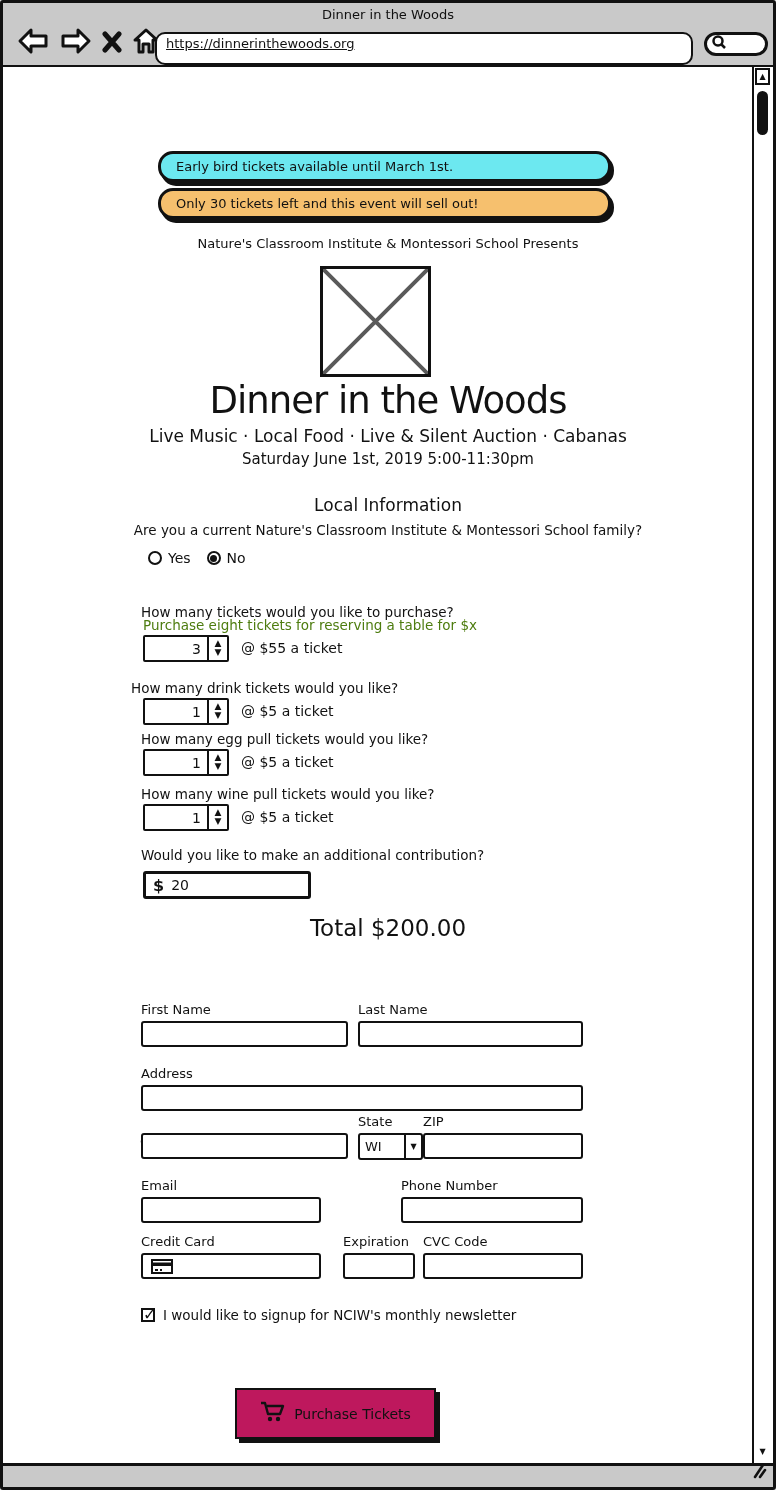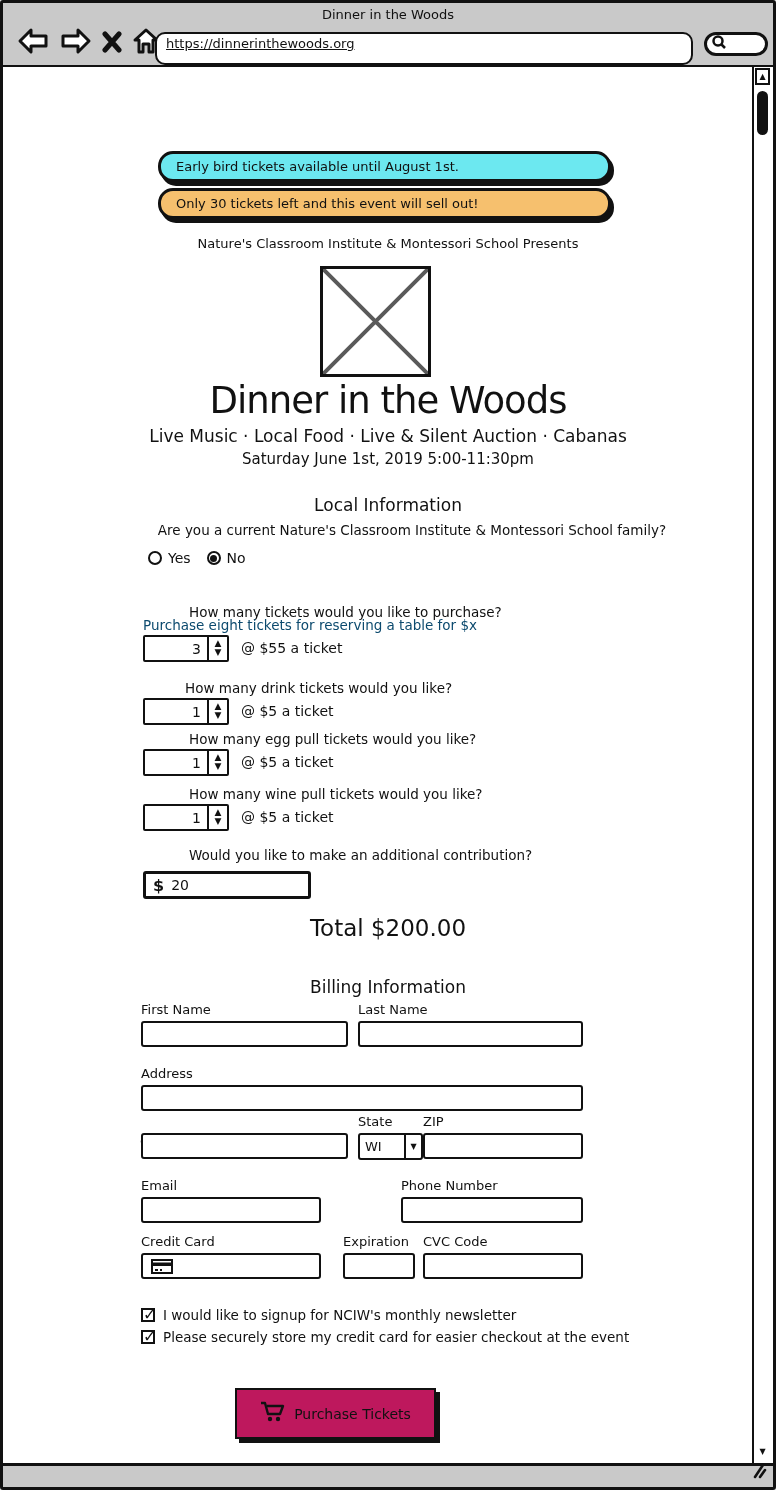--- a/index.html
+++ b/index.html
@@ -58,22 +58,22 @@
   
   .presents { position:absolute; top:169px; left:0; width:100%; text-align:center; font-size:13px; }
   .imgbox { position:absolute; left:317px; top:199px; width:111px; height:111px;
     border:3px solid #111; background:#fff; }
   .event-title { position:absolute; top:312px; left:0; width:100%; text-align:center;
     font-size:37px; letter-spacing:-1px; }
   .tagline  { position:absolute; top:359px; left:0; width:100%; text-align:center; font-size:17px; }
   .datetime { position:absolute; top:383px; left:0; width:100%; text-align:center; font-size:15px; }
   
   .section-h { position:absolute; left:0; width:100%; text-align:center; font-size:17px; }
-  .q { position:absolute; font-size:13.5px;padding-left:48px; }
-  .hint { position:absolute; font-size:13.5px; color:#0c4a6e; }
+  .q { position:absolute; font-size:13.5px; }
+  .hint { position:absolute; font-size:13.5px; color:#4d7c0f; }
   
   .radio-row { position:absolute; left:145px; top:483px; display:flex; gap:16px; font-size:14px; }
   .radio-opt { display:flex; align-items:center; gap:6px; cursor:pointer; }
   .radio-circle { width:14px; height:14px; border:2px solid #111; border-radius:50%;
     background:#fff; display:inline-flex; align-items:center; justify-content:center; }
   .radio-circle.selected::after { content:""; width:7px; height:7px; background:#111; border-radius:50%; }
   
   .stepper { position:absolute; display:flex; align-items:stretch; height:27px;
     border:2.5px solid #111; border-radius:2px; background:#fff; }
   .step-val { width:62px; font-size:14px; text-align:right; padding:4px 6px 0 0; }
@@ -148,21 +148,21 @@
 
   <div class="searchpill">
     <span><svg width="16" height="16" viewBox="0 0 16 16">
           <circle cx="7" cy="7" r="4.5" fill="none" stroke="#111" stroke-width="2.5"></circle>
           <path d="M10 10 L14 14" stroke="#111" stroke-width="2.5"></path>
         </svg></span>
   </div>
 
   <div class="page">
 
-    <div class="alert info">Early bird tickets available until August 1st.</div>
+    <div class="alert info">Early bird tickets available until March 1st.</div>
     <div class="alert warning">Only 30 tickets left and this event will sell out!</div>
 
     <div class="presents">Nature's Classroom Institute &amp; Montessori School Presents</div>
 
     <div class="imgbox">
       <svg width="105" height="105" viewBox="0 0 105 105">
         <path d="M0 0 L105 105 M105 0 L0 105" stroke="#5a5a5a" stroke-width="4"></path>
       </svg>
     </div>
 
@@ -188,21 +188,21 @@
     <div class="hint" style="left:140px;top:550px;">Purchase eight tickets for reserving a table for $x</div>
     <div class="stepper" style="left:140px;top:568px;">
       <span class="step-val">3</span>
       <span class="step-btns">
           <span class="su"></span>
           <span class="sd"></span>
         </span>
     </div>
     <div class="step-note" style="left:238px;top:573px;">@ $55 a ticket</div>
 
-    <div class="q" style="left:134px;top:613px;">How many drink tickets would you like?</div>
+    <div class="q" style="left:128px;top:613px;">How many drink tickets would you like?</div>
     <div class="stepper" style="left:140px;top:631px;">
       <span class="step-val">1</span>
       <span class="step-btns">
           <span class="su"></span>
           <span class="sd"></span>
         </span>
     </div>
     <div class="step-note" style="left:238px;top:636px;">@ $5 a ticket</div>
 
     <div class="q" style="left:138px;top:664px;">How many egg pull tickets would you like?</div>
@@ -226,21 +226,20 @@
     <div class="step-note" style="left:238px;top:742px;">@ $5 a ticket</div>
 
     <div class="q" style="left:138px;top:780px;">Would you like to make an additional contribution?</div>
     <div class="money">
       <span class="cur">$</span>
       <span>20</span>
     </div>
 
     <div class="total">Total $200.00</div>
 
-    <div class="section-h" style="top:910px;">Billing Information</div>
 
     <div class="flabel" style="left:138px;top:935px;">First Name</div>
     <div class="flabel" style="left:355px;top:935px;">Last Name</div>
     <div class="tbox" style="left:138px;top:954px;width:207px;"></div>
     <div class="tbox" style="left:355px;top:954px;width:225px;"></div>
 
     <div class="flabel" style="left:138px;top:999px;">Address</div>
     <div class="tbox" style="left:138px;top:1018px;width:442px;"></div>
 
     <div class="flabel" style="left:137px;top:1047px;margin-top:20px;">City</div>
@@ -270,24 +269,20 @@
           </svg>
       </span>
     </div>
     <div class="tbox" style="left:340px;top:1186px;width:72px;"></div>
     <div class="tbox" style="left:420px;top:1186px;width:160px;"></div>
 
     <div class="check-row" style="top:1240px;">
       <span class="checkbox checked"></span>
       <span>I would like to signup for NCIW's monthly newsletter</span>
     </div>
-    <div class="check-row" style="top:1262px;">
-      <span class="checkbox checked"></span>
-      <span>Please securely store my credit card for easier checkout at the event</span>
-    </div>
 
     <div class="purchase">
       <span>
         <svg width="26" height="22" viewBox="0 0 26 22">
             <path d="M1 2 L5 2 L8 13 L20 13 L23 5 L7 5" fill="none" stroke="#111" stroke-width="2.4" stroke-linejoin="round"></path>
             <circle cx="10" cy="18" r="2.2" fill="#111"></circle>
             <circle cx="18" cy="18" r="2.2" fill="#111"></circle>
           </svg>
       </span>
       <span>Purchase Tickets</span>

